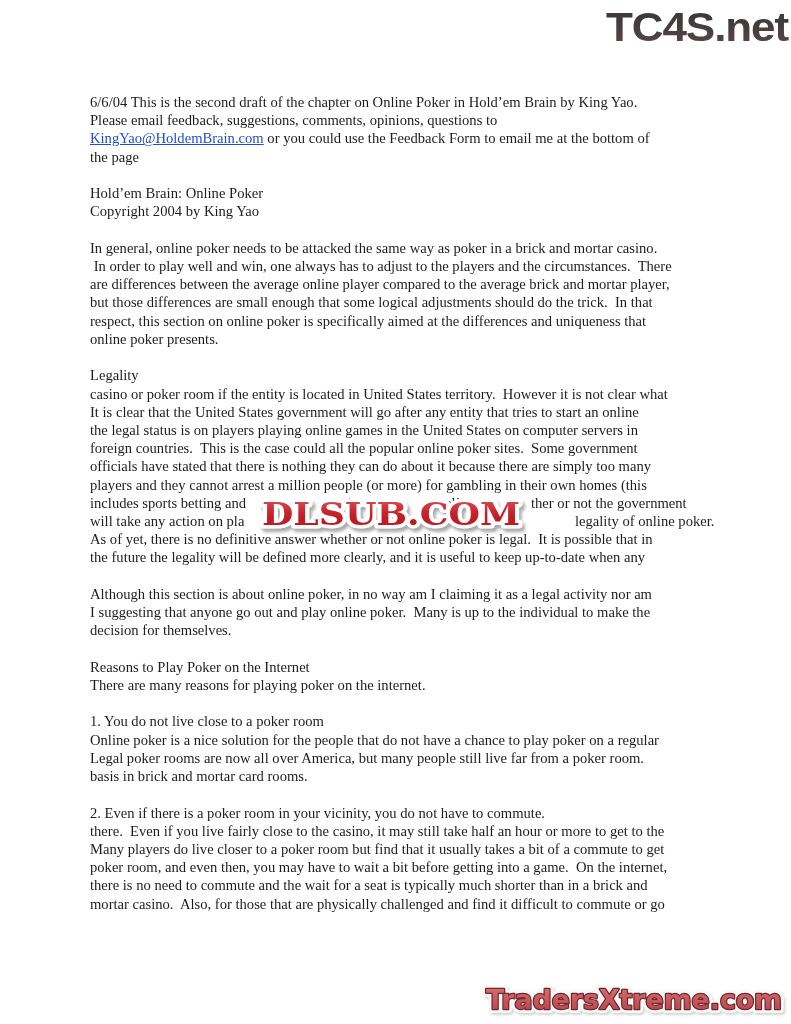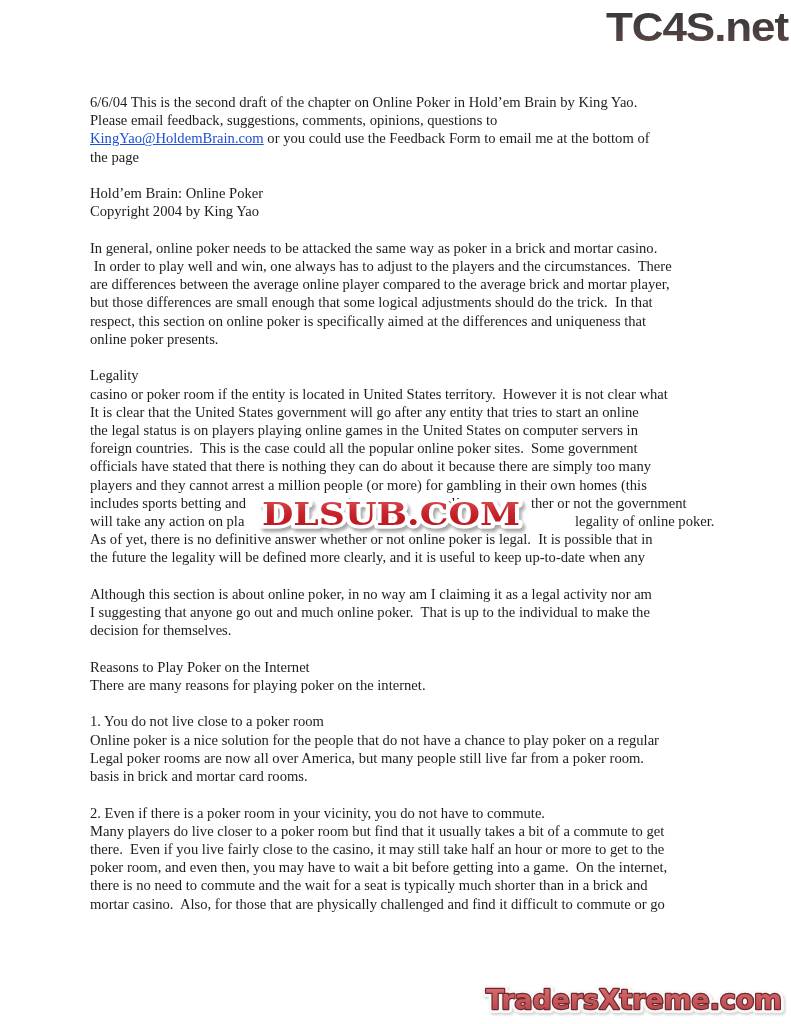--- a/index.html
+++ b/index.html
@@ -75,34 +75,34 @@
       <div class="line">the legal status is on players playing online games in the United States on computer servers in</div>
       <div class="line">foreign countries.  This is the case could all the popular online poker sites.  Some government</div>
       <div class="line">officials have stated that there is nothing they can do about it because there are simply too many</div>
       <div class="line">players and they cannot arrest a million people (or more) for gambling in their own homes (this</div>
       <div class="line"><span>includes sports betting and</span><span class="frag" style="left: 252px;">si</span><span class="frag" style="left: 355px;">el’</span><span class="frag" style="left: 441px;">ther or not the government</span></div>
       <div class="line"><span>will take any action on pla</span><span class="frag" style="left: 443px; margin-left: 42px;">legality of online poker.</span></div>
       <div class="line">As of yet, there is no definitive answer whether or not online poker is legal.  It is possible that in</div>
       <div class="line">the future the legality will be defined more clearly, and it is useful to keep up-to-date when any</div>
       <div class="line">&nbsp;</div>
       <div class="line">Although this section is about online poker, in no way am I claiming it as a legal activity nor am</div>
-      <div class="line">I suggesting that anyone go out and much online poker.  That is up to the individual to make the</div>
+      <div class="line">I suggesting that anyone go out and play online poker.  Many is up to the individual to make the</div>
       <div class="line">decision for themselves.</div>
       <div class="line">&nbsp;</div>
       <div class="line bold">Reasons to Play Poker on the Internet</div>
       <div class="line">There are many reasons for playing poker on the internet.</div>
       <div class="line">&nbsp;</div>
       <div class="line">1. You do not live close to a poker room</div>
       <div class="line">Online poker is a nice solution for the people that do not have a chance to play poker on a regular</div>
       <div class="line">Legal poker rooms are now all over America, but many people still live far from a poker room.</div>
       <div class="line">basis in brick and mortar card rooms.</div>
       <div class="line">&nbsp;</div>
       <div class="line">2. Even if there is a poker room in your vicinity, you do not have to commute.</div>
+      <div class="line">there.  Even if you live fairly close to the casino, it may still take half an hour or more to get to the</div>
       <div class="line">Many players do live closer to a poker room but find that it usually takes a bit of a commute to get</div>
-      <div class="line">there.  Even if you live fairly close to the casino, it may still take half an hour or more to get to the</div>
       <div class="line">poker room, and even then, you may have to wait a bit before getting into a game.  On the internet,</div>
       <div class="line">there is no need to commute and the wait for a seat is typically much shorter than in a brick and</div>
       <div class="line">mortar casino.  Also, for those that are physically challenged and find it difficult to commute or go</div>
     </div>
 
   <svg id="dlsub-watermark" class="logo" width="282" height="50" viewBox="0 0 282 50">
     <defs>
       <linearGradient id="dlsubGrad" x1="0" y1="0" x2="0" y2="1">
         <stop offset="0.1" stop-color="#d84a50"></stop>
         <stop offset="0.5" stop-color="#c5212a"></stop>

